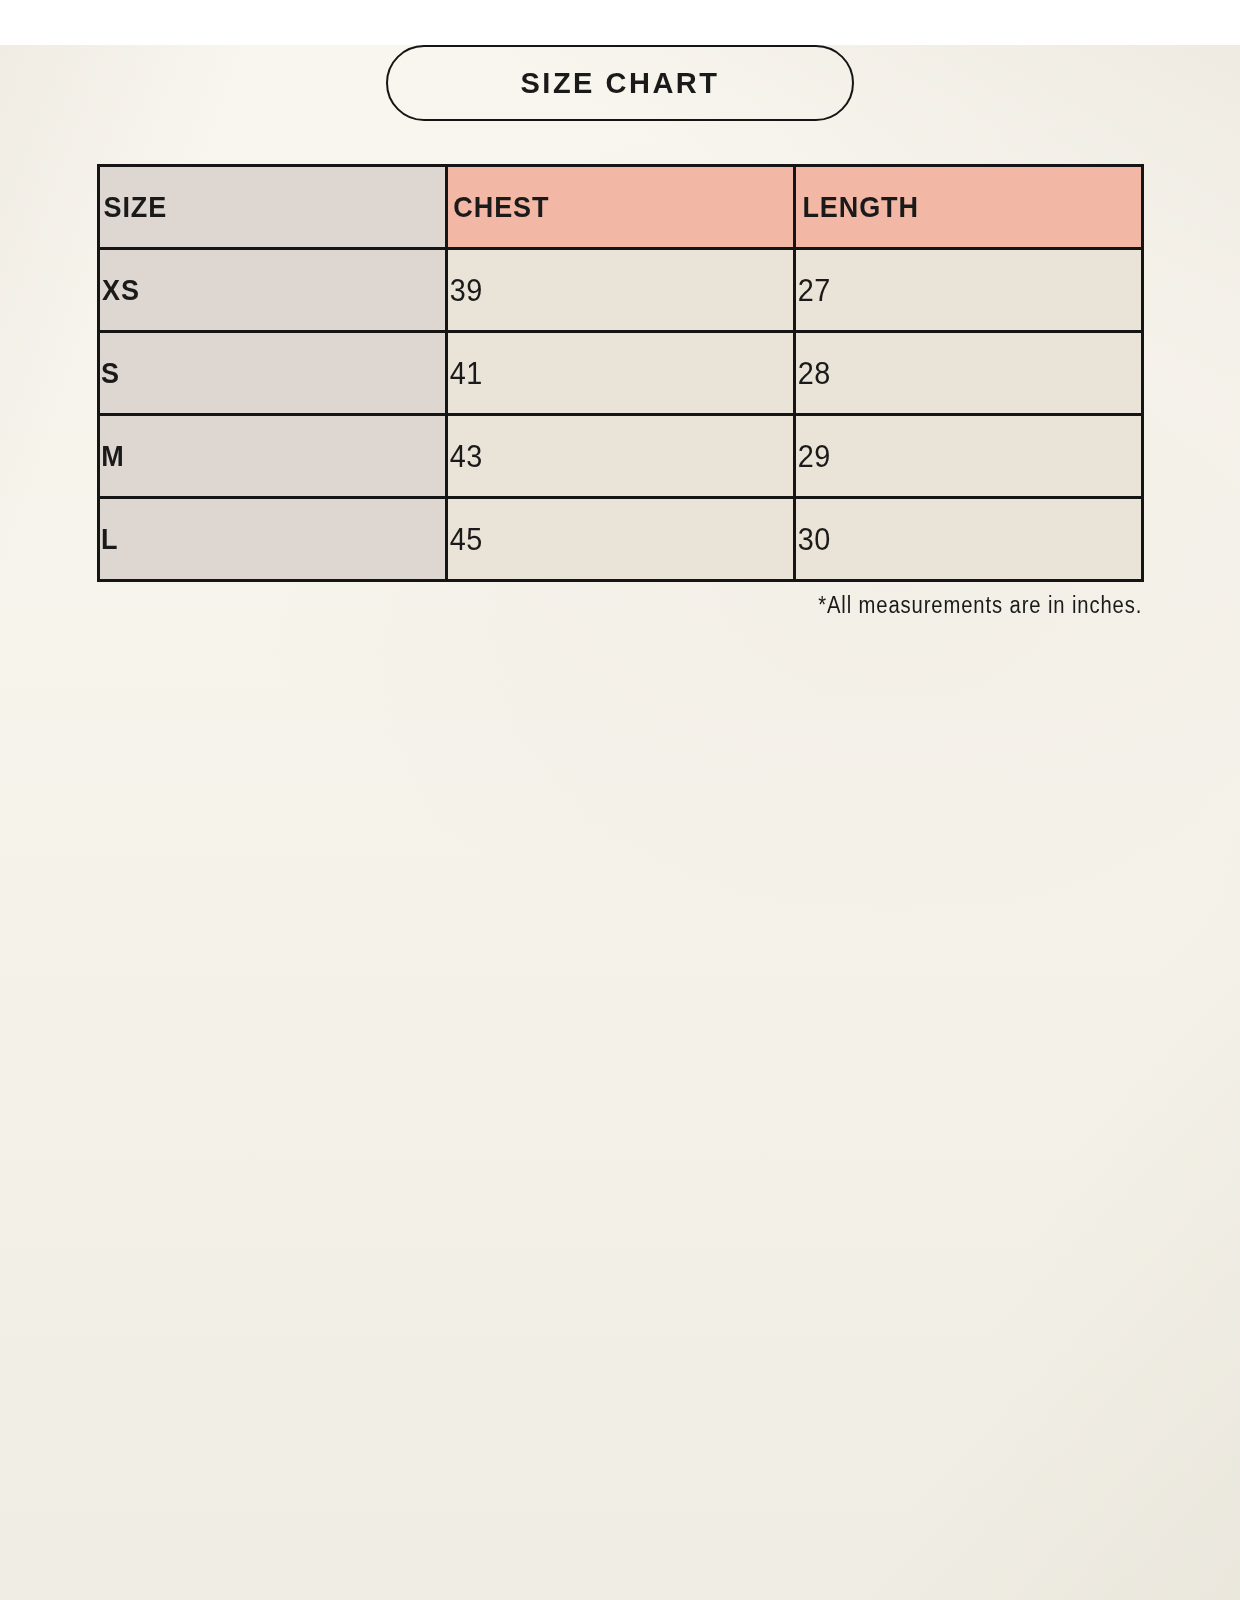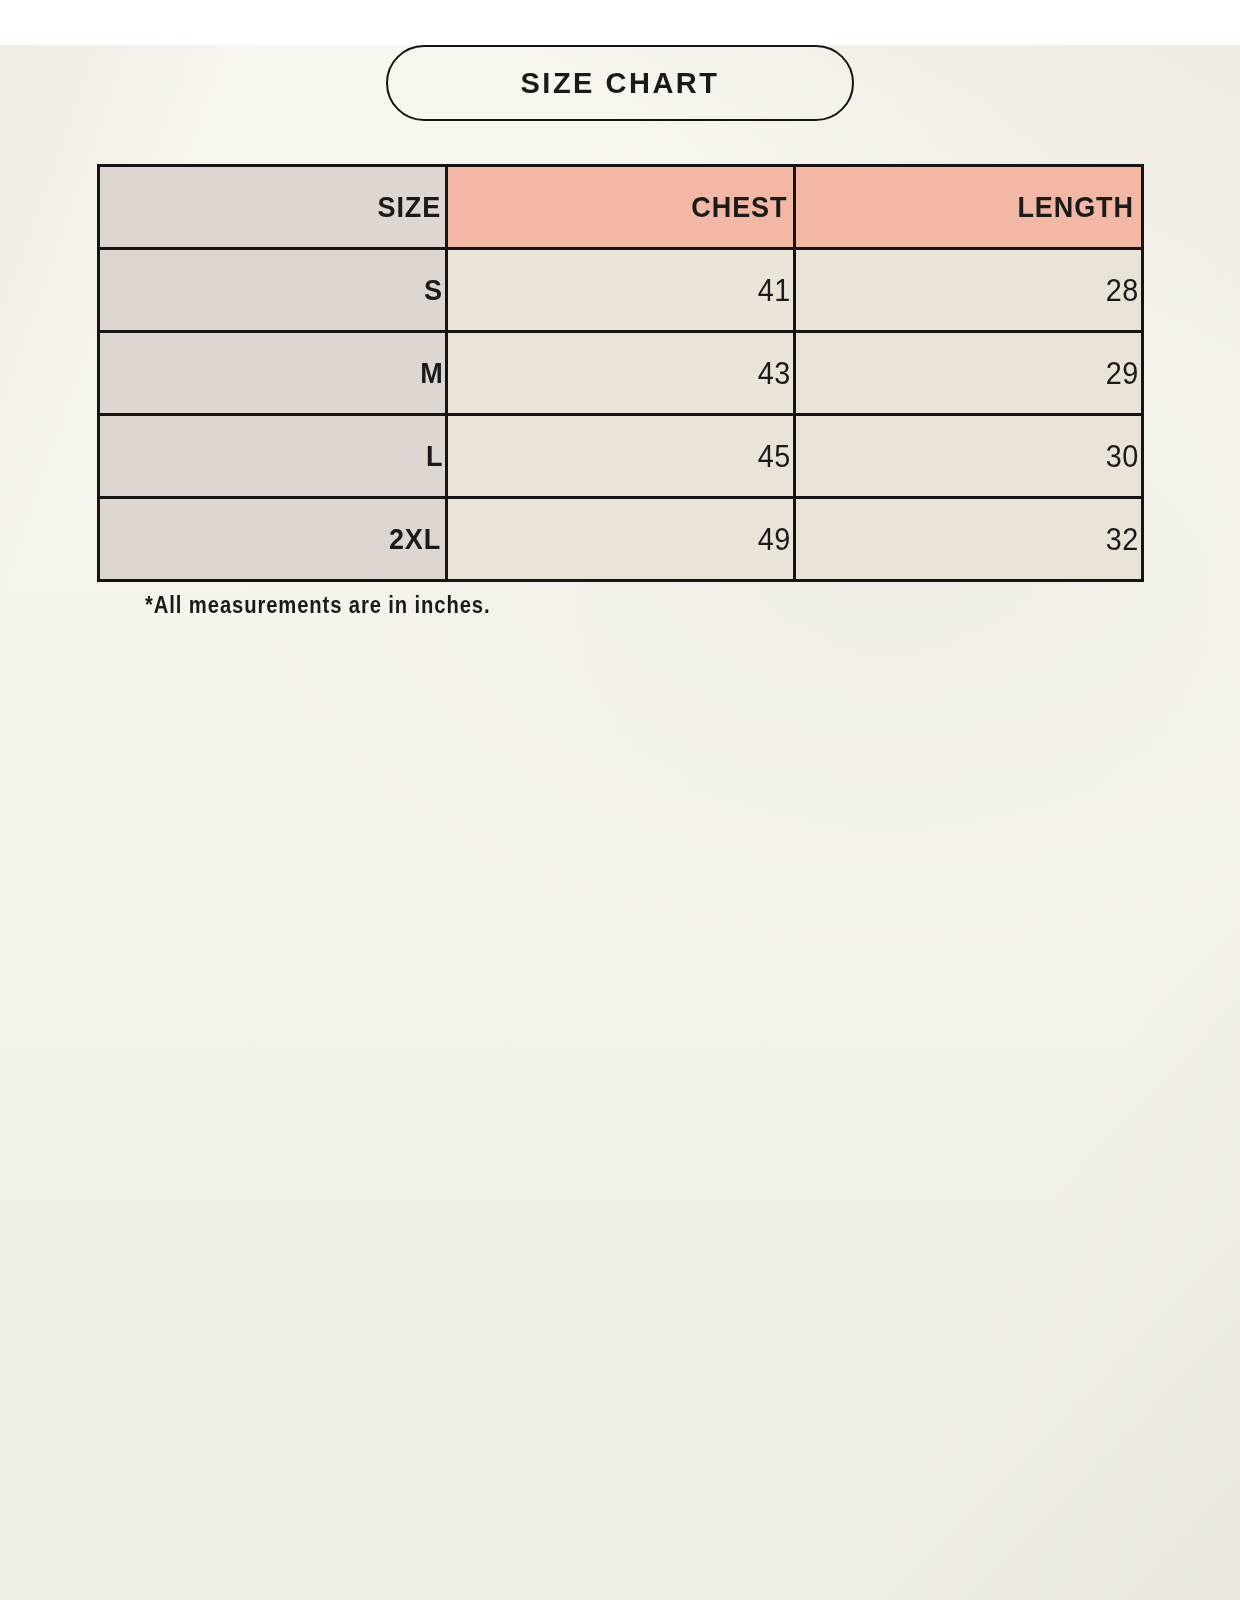--- a/index.html
+++ b/index.html
@@ -76,21 +76,21 @@
   table.size-table {
     width: 1044px;
     margin: 43px auto 0;
     border-collapse: collapse;
     table-layout: fixed;
   }
   .size-table th, .size-table td {
     border: 3px solid var(--c-border, #151515);
     width: 348px;
     height: 83px;
-    text-align: right;
+    text-align: left;
     vertical-align: middle;
     padding: 0;
   }
   .size-table th { font-size: 30px; font-weight: 700; letter-spacing: 1px; }
   .size-table td.size-cell { font-size: 30px; font-weight: 700; letter-spacing: 1px; }
   .size-table td.num-cell  { font-size: 32px; font-weight: 400; letter-spacing: 0.5px; }
 
   .size-table .col-size    { background: var(--c-size_column_bg, #ddd6d1); }
   .size-table .col-measure { background: var(--c-header_measure_bg, #f2b8a5); }
   .size-table .cell-cream  { background: var(--c-cell_bg, #eae3d7); }
@@ -99,22 +99,23 @@
     display: inline-block;
     white-space: nowrap;
     transform: scaleX(0.9);
     transform-origin: 50% 50%;
   }
 
   
   .footnote {
     width: 1044px;
     margin: 10px auto 0;
+    text-align: right;
     font-size: 23px;
-    font-weight: 700;
+    font-weight: 400;
     letter-spacing: 1px;
   }
   .footnote .cnd-r {
     display: inline-block;
     white-space: nowrap;
     transform: scaleX(0.88);
     transform-origin: 100% 50%;
   }
 </style>
 </head>
@@ -133,39 +134,39 @@
     <table class="size-table">
       <thead>
         <tr>
           <th class="col-size"><span class="cnd">SIZE</span></th>
           <th class="col-measure"><span class="cnd">CHEST</span></th>
           <th class="col-measure"><span class="cnd">LENGTH</span></th>
         </tr>
       </thead>
       <tbody>
         <tr>
+          <td class="col-size size-cell"><span class="cnd">XS</span></td>
+          <td class="cell-cream num-cell"><span class="cnd">39</span></td>
+          <td class="cell-cream num-cell"><span class="cnd">27</span></td>
+        </tr>
+        <tr>
           <td class="col-size size-cell"><span class="cnd">S</span></td>
           <td class="cell-cream num-cell"><span class="cnd">41</span></td>
           <td class="cell-cream num-cell"><span class="cnd">28</span></td>
         </tr>
         <tr>
           <td class="col-size size-cell"><span class="cnd">M</span></td>
           <td class="cell-cream num-cell"><span class="cnd">43</span></td>
           <td class="cell-cream num-cell"><span class="cnd">29</span></td>
         </tr>
         <tr>
           <td class="col-size size-cell"><span class="cnd">L</span></td>
           <td class="cell-cream num-cell"><span class="cnd">45</span></td>
           <td class="cell-cream num-cell"><span class="cnd">30</span></td>
         </tr>
-        <tr>
-          <td class="col-size size-cell"><span class="cnd">2XL</span></td>
-          <td class="cell-cream num-cell"><span class="cnd">49</span></td>
-          <td class="cell-cream num-cell"><span class="cnd">32</span></td>
-        </tr>
       </tbody>
     </table>
 
     <div class="footnote">
       <span class="cnd-r">*All measurements are in inches.</span>
     </div>
 
   </div>
 </div>
 

